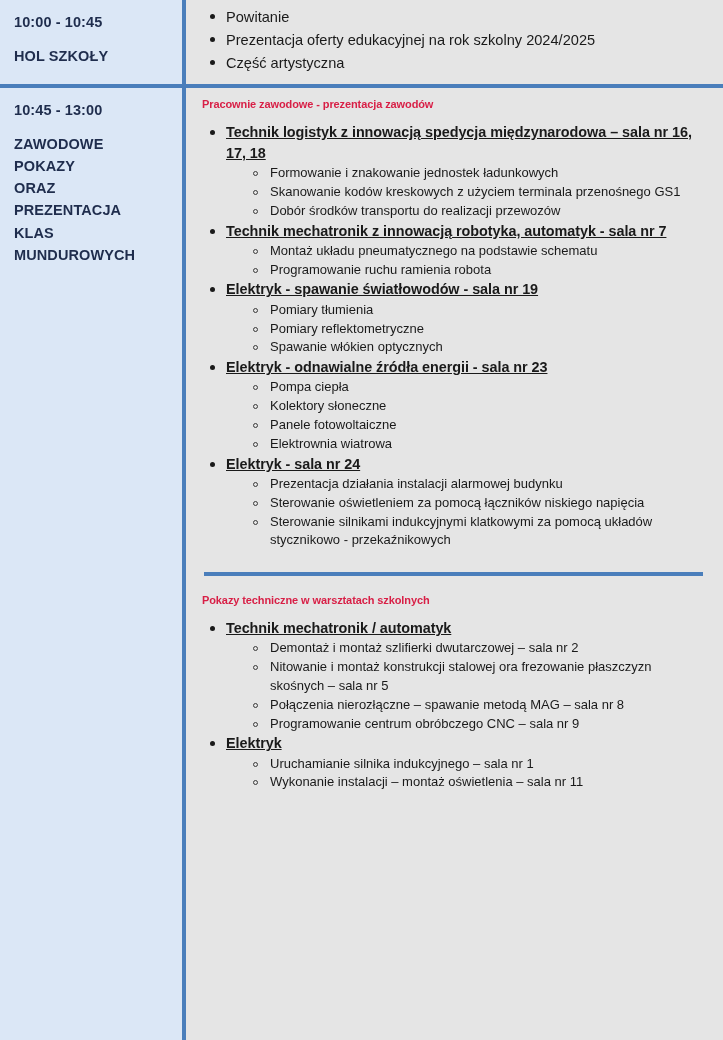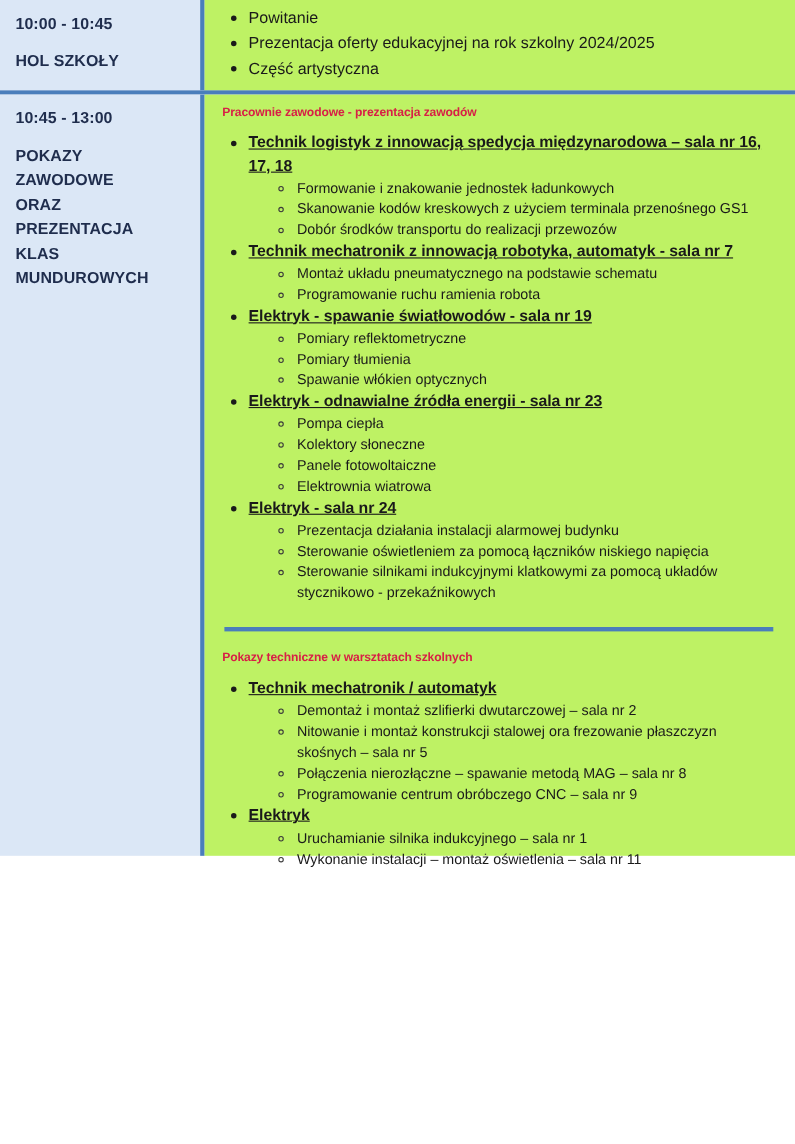--- a/index.html
+++ b/index.html
@@ -10,21 +10,21 @@
   }
   body {
     font-family: "Liberation Sans", sans-serif;
     width: 723px;
     height: 1040px;
     overflow: hidden;
     color: #1a1a1a;
   }
   .schedule {
     width: 723px;
-    height: 778px;
+    height: 1040px;
     box-sizing: border-box;
     display: flex;
     flex-direction: column;
   }
   .row {
     display: flex;
     align-items: stretch;
     box-sizing: border-box;
   }
   .row-top {
@@ -59,21 +59,21 @@
     line-height: 1.52;
     letter-spacing: 0.1px;
   }
   .time-place .pl-line {
     display: block;
   }
   
   .content-cell {
     flex: 1 1 auto;
     box-sizing: border-box;
-    background: #bef264;
+    background: #e5e5e5;
     padding: 8px 14px 4px 16px;
     min-width: 0;
   }
   .content-cell.tight {
     padding-top: 6px;
   }
   .sec-heading {
     color: #d81f46;
     font-weight: bold;
     font-size: 11px;
@@ -163,22 +163,22 @@
         <li>Prezentacja oferty edukacyjnej na rok szkolny 2024/2025</li>
         <li>Część artystyczna</li>
       </ul>
     </div>
   </div>
 
   <div class="row row-main">
     <div class="time-cell">
       <div class="time-range">10:45 - 13:00</div>
       <div class="time-place">
+        <span class="pl-line">ZAWODOWE</span>
         <span class="pl-line">POKAZY</span>
-        <span class="pl-line">ZAWODOWE</span>
         <span class="pl-line">ORAZ</span>
         <span class="pl-line">PREZENTACJA</span>
         <span class="pl-line">KLAS</span>
         <span class="pl-line">MUNDUROWYCH</span>
       </div>
     </div>
 
     <div class="content-cell">
 
       <div>
@@ -196,22 +196,22 @@
           <li>
             <span class="lbl">Technik mechatronik z innowacją robotyka, automatyk - sala nr 7</span>
             <ul class="lvl2">
               <li>Montaż układu pneumatycznego na podstawie schematu</li>
               <li>Programowanie ruchu ramienia robota</li>
             </ul>
           </li>
           <li>
             <span class="lbl">Elektryk - spawanie światłowodów - sala nr 19</span>
             <ul class="lvl2">
+              <li>Pomiary tłumienia</li>
               <li>Pomiary reflektometryczne</li>
-              <li>Pomiary tłumienia</li>
               <li>Spawanie włókien optycznych</li>
             </ul>
           </li>
           <li>
             <span class="lbl">Elektryk - odnawialne źródła energii - sala nr 23</span>
             <ul class="lvl2">
               <li>Pompa ciepła</li>
               <li>Kolektory słoneczne</li>
               <li>Panele fotowoltaiczne</li>
               <li>Elektrownia wiatrowa</li>

